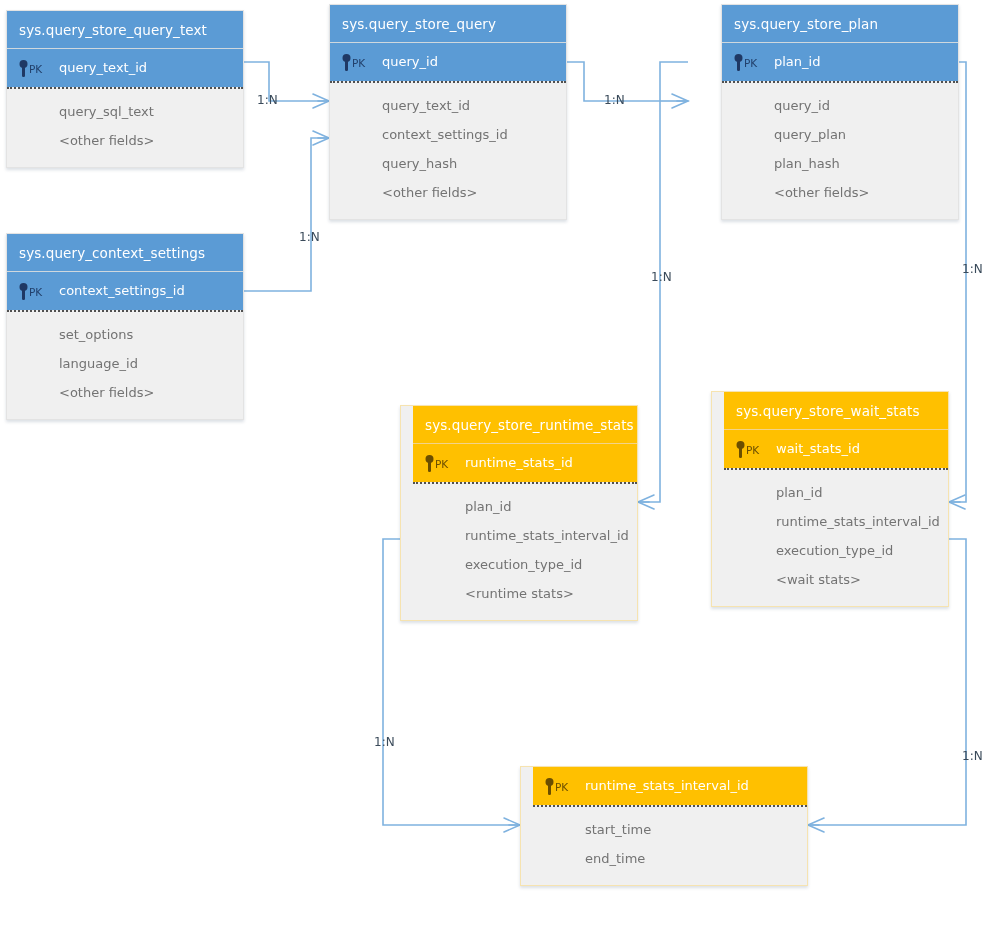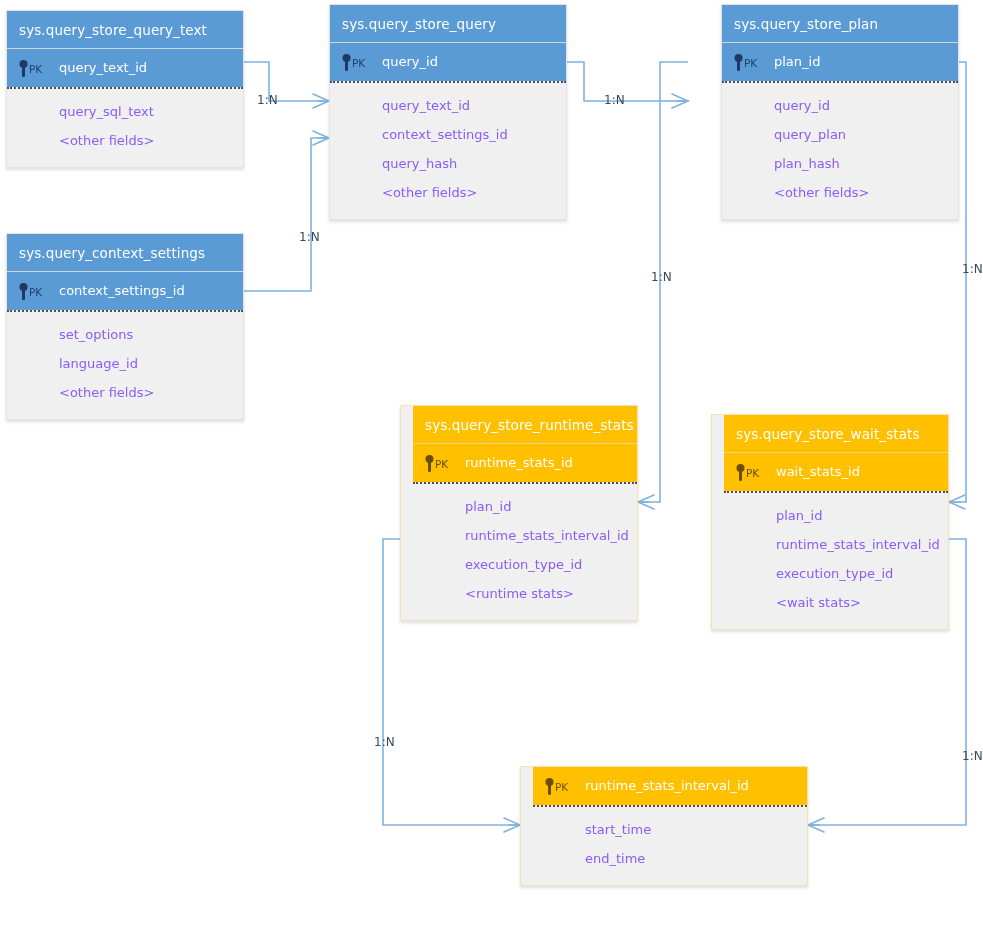--- a/index.html
+++ b/index.html
@@ -74,21 +74,21 @@
     opacity:0.88;
   }
   .entity .fields{
     padding:8px 0 12px 0;
     background:#f0f0f0;
   }
   .entity .field{
     height:29px;
     line-height:29px;
     padding-left:52px;
-    color:#8b5cf6;
+    color:#737373;
     font-size:13px;
     white-space:nowrap;
   }
   
   .theme-blue .title{background:#5b9bd5;border-bottom:1px solid #cfd8de;}
   .theme-blue .pkrow{background:#5b9bd5;}
   .theme-blue .keyicon{fill:#1f3864;}
   .theme-blue .pklabel{color:#22406b;}
   .theme-blue{border-color:#e3e3e3;}
   
@@ -261,21 +261,21 @@
     </div>
     <div class="divider"></div>
     <div class="fields">
       <div class="field">plan_id</div>
       <div class="field">runtime_stats_interval_id</div>
       <div class="field">execution_type_id</div>
       <div class="field">&lt;runtime stats&gt;</div>
     </div>
   </div>
 
-  <div class="entity theme-orange" style="left:711px;top:414px;width:238px;">
+  <div class="entity theme-orange" style="left:711px;top:391px;width:238px;">
     <div class="title">sys.query_store_wait_stats</div>
     <div class="pkrow">
       <svg class="keyicon" viewBox="0 0 9 17">
           <circle cx="4.5" cy="4" r="4"></circle>
           <rect x="3" y="6" width="3" height="11" rx="1.2"></rect>
         </svg>
       <span class="pklabel">PK</span>
       <span class="fieldname">wait_stats_id</span>
     </div>
     <div class="divider"></div>

